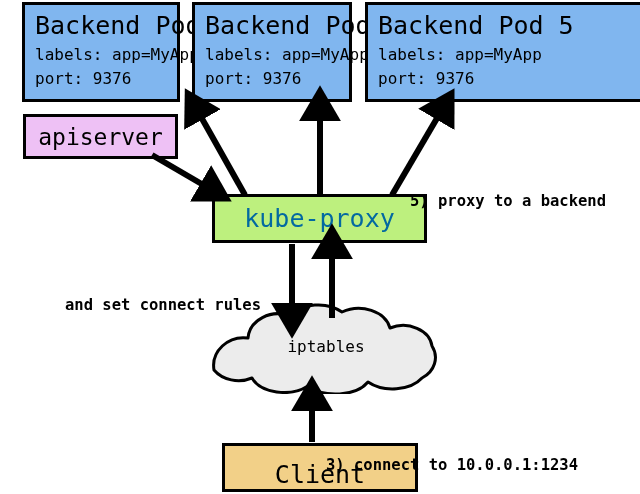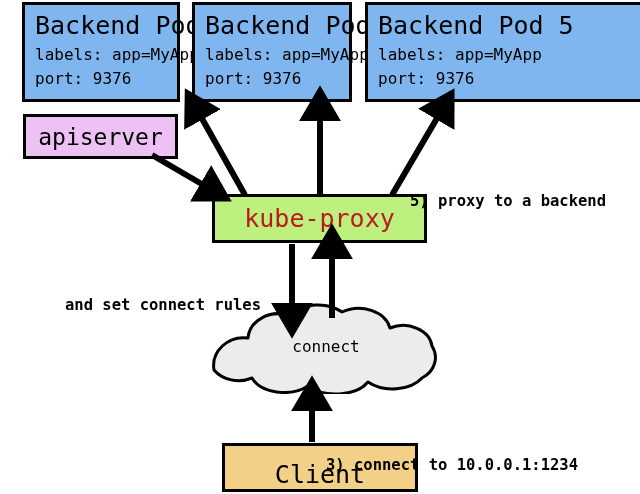--- a/index.html
+++ b/index.html
@@ -53,21 +53,21 @@
     white-space: nowrap;
   }
   .kubeproxy {
     background: #bdf07e;
     align-items: center;
     justify-content: center;
   }
   .kubeproxy-label {
     font-size: 25px;
     line-height: 28px;
-    color: #b91c1c;
+    color: #0369a1;
     white-space: nowrap;
   }
   .client {
     background: #f2d088;
     align-items: center;
     justify-content: flex-end;
   }
   .client-label {
     font-size: 25px;
     line-height: 28px;
@@ -148,21 +148,21 @@
                A 32,25 0 0 1 204,26
                A 29,23 0 0 1 246,44
                A 28,24 0 0 1 236,76
                A 34,22 0 0 1 182,80
                A 36,22 0 0 1 122,84
                A 34,22 0 0 1 66,76
                A 30,25 0 0 1 28,68
                A 30,28 0 0 1 62,36 Z"></path>
     </g>
   </svg>
-  <div class="cloud-label">connect</div>
+  <div class="cloud-label">iptables</div>
 
   <div class="node client" style="left:222px; top:443px; width:196px; height:49px;">
     <div class="client-label">Client</div>
   </div>
 
   <svg class="arrows" viewBox="0 0 640 494">
     <defs>
       <marker id="ah" markerWidth="7" markerHeight="7" refX="2.2" refY="3.5" orient="auto" markerUnits="strokeWidth">
         <path d="M0,0 L0,7 L6,3.5 z" fill="#000000"></path>
       </marker>

